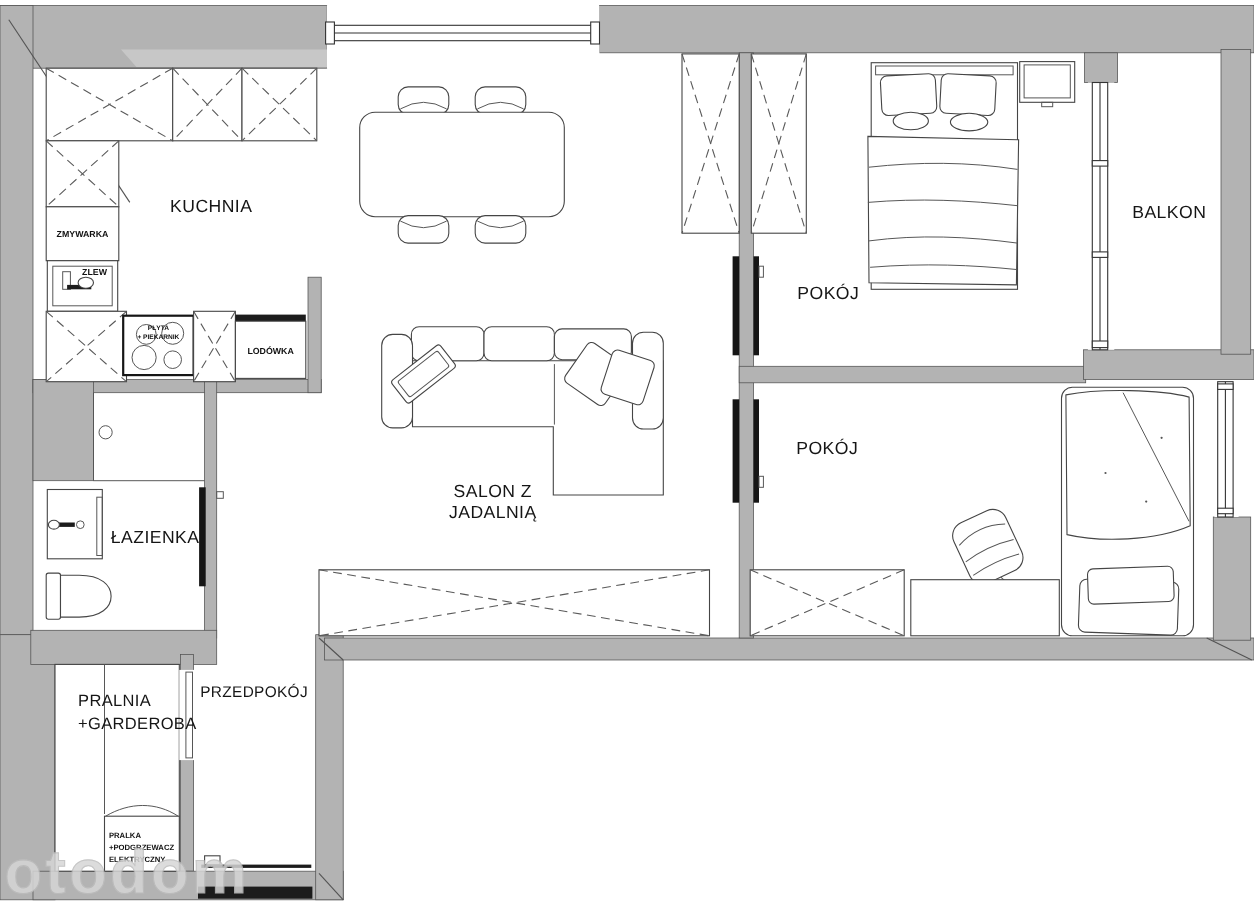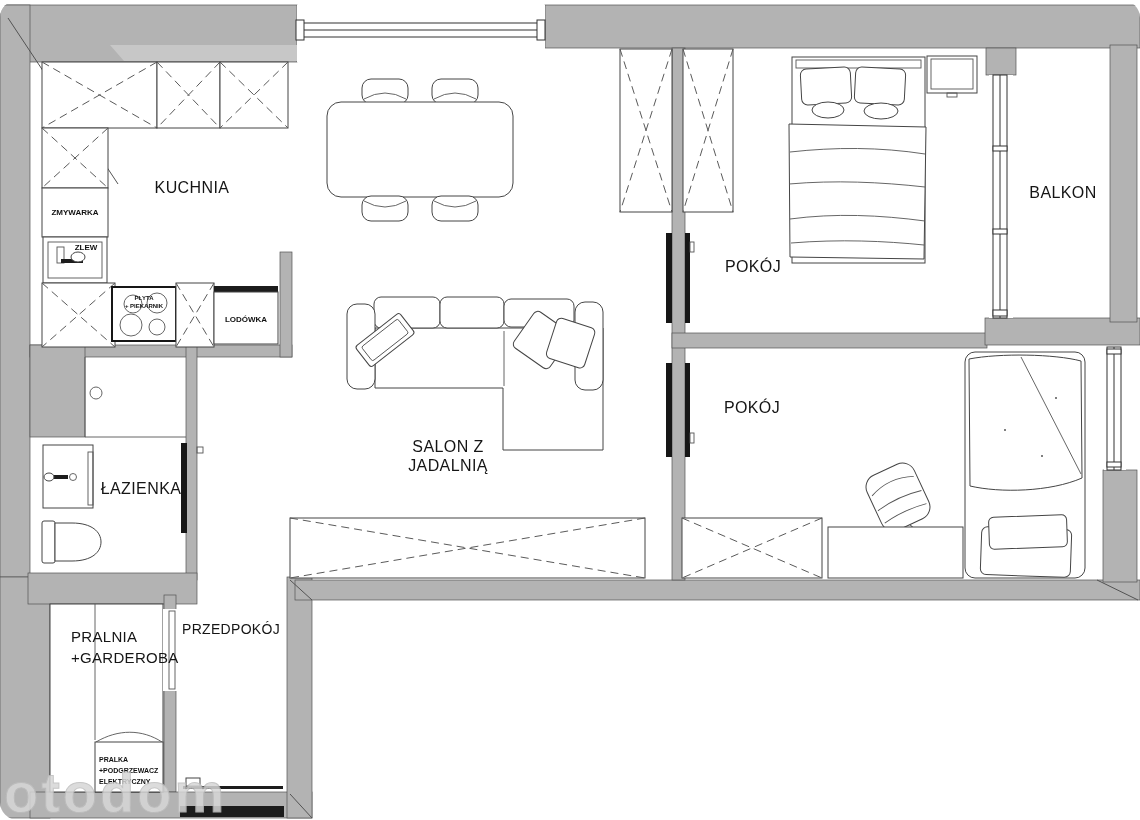--- a/index.html
+++ b/index.html
@@ -1,20 +1,20 @@
 <!DOCTYPE html>
 <html style="--wall: #b3b3b3; --wall_light: #c7c7c7; --outline: #535353; --floor: #ffffff; --door: #161616; --text: #151515; --watermark: #d6d6d6;"><head>
 <meta charset="utf-8">
 <style>
   :root{
     --wall:#b3b3b3; --wall_light:#c7c7c7; --outline:#535353;
     --floor:#ffffff; --door:#161616; --text:#151515; --watermark:#d6d6d6;
   }
   html,body{margin:0;padding:0;background:#fff;}
-  .stage{position:relative;width:1140px;height:820px;background:var(--floor);overflow:hidden;border-radius:18px;}
+  .stage{position:relative;width:1140px;height:820px;background:var(--floor);overflow:hidden;}
   svg{position:absolute;left:0;top:0;}
   .wall{fill:var(--wall);stroke:var(--outline);stroke-width:.7;}
   .wall-light{fill:var(--wall_light);stroke:none;}
   .miter{stroke:var(--outline);stroke-width:1;fill:none;}
   .furn{fill:#fff;stroke:#454545;stroke-width:1;}
   .furn-thin{fill:none;stroke:#555;stroke-width:.9;}
   .bold-box{fill:#fff;stroke:#161616;stroke-width:2;}
   .dash{stroke:#5a5a5a;stroke-width:1;stroke-dasharray:8 5;fill:none;}
   .glass{fill:#fff;stroke:#333;stroke-width:1;}
   .doorleaf{fill:var(--door);stroke:none;}

